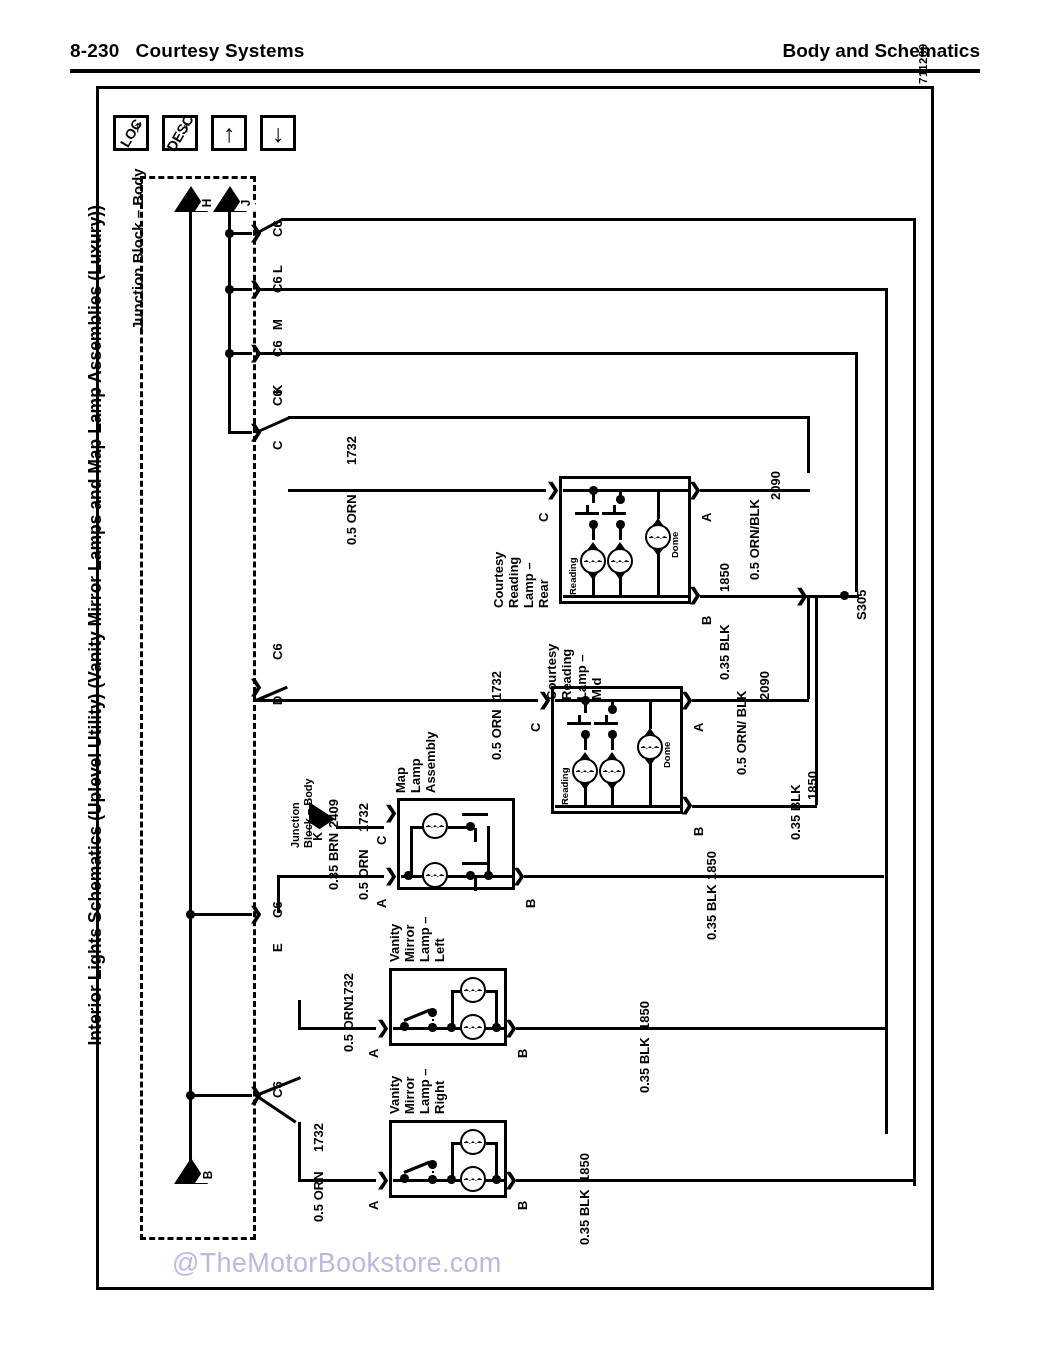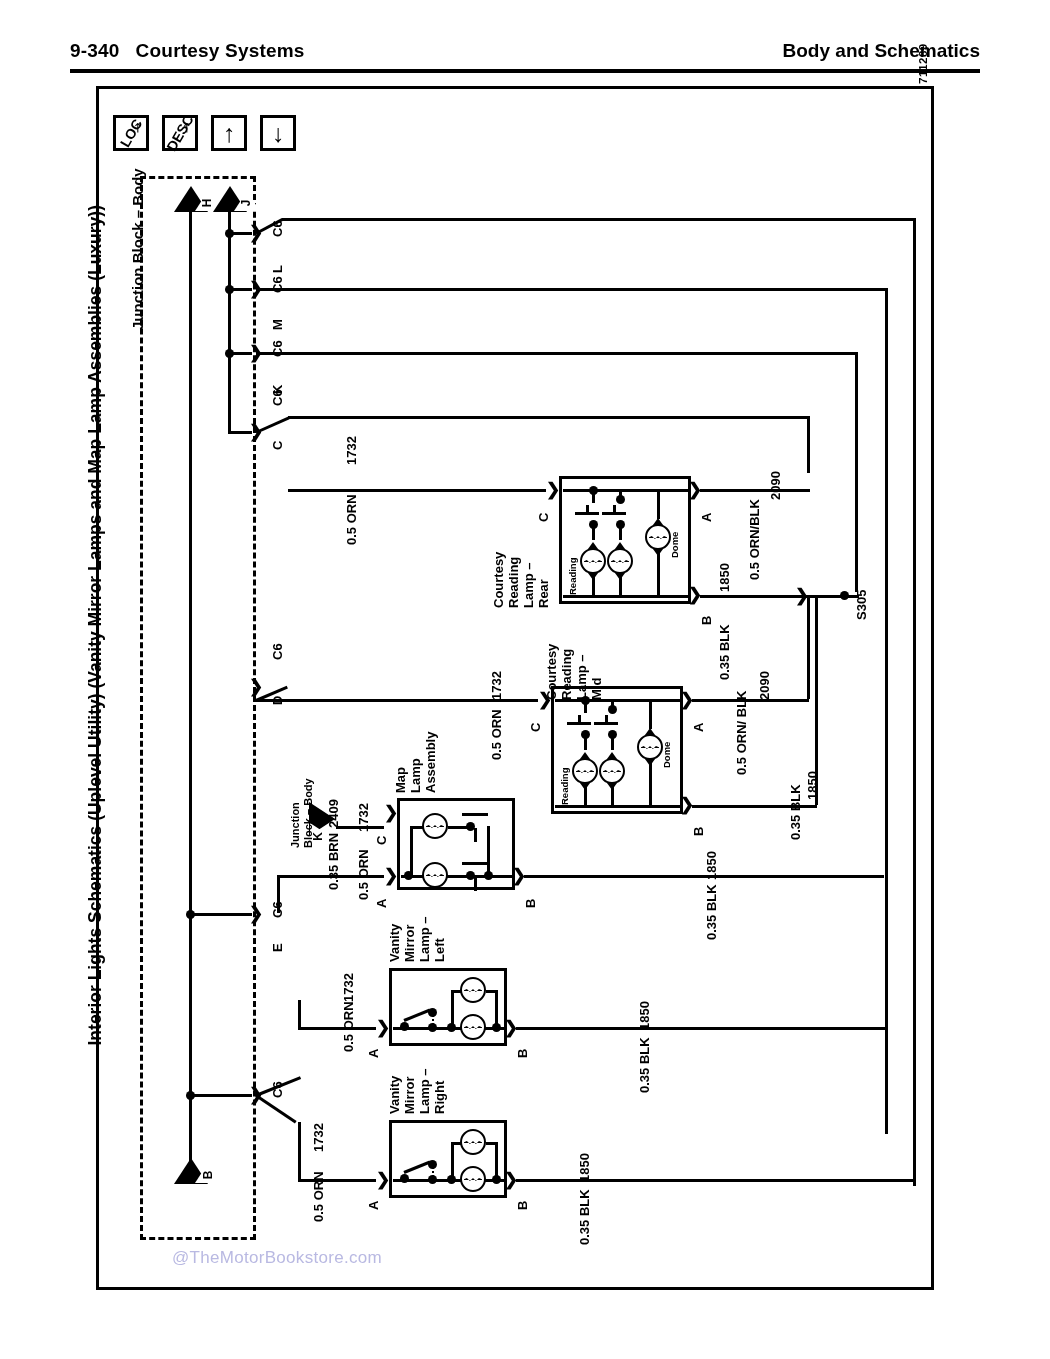--- a/index.html
+++ b/index.html
@@ -61,31 +61,31 @@
 
   
   .lamp{position:absolute;width:26px;height:26px;border:2.5px solid #000;border-radius:50%;box-sizing:border-box;background:#fff;}
   .lamp .fil{position:absolute;left:2px;top:10px;width:18px;height:3px;background:#000;
              clip-path:polygon(0 40%,16% 0,33% 100%,50% 0,66% 100%,83% 0,100% 40%,100% 70%,0 70%);}
   .lamp .ta{position:absolute;left:50%;margin-left:-5px;width:0;height:0;border-left:5px solid transparent;
             border-right:5px solid transparent;}
   .lamp .ta.up{top:-8px;border-bottom:7px solid #000;}
   .lamp .ta.dn{bottom:-8px;border-top:7px solid #000;}
 
-  .watermark{position:absolute;left:172px;top:1248px;font-size:17px;color:#b9b9e2;font-family:"Liberation Sans",sans-serif;letter-spacing:.3px;}
+  .watermark{position:absolute;left:172px;top:1248px;font-size:27px;color:#b9b9e2;font-family:"Liberation Sans",sans-serif;letter-spacing:.3px;}
   .bline{position:absolute;left:96px;top:1287px;width:838px;height:3px;background:#000;}
 </style>
 </head>
 <body>
 
 <div id="root">
 
   <div class="hdr">
     <div class="hdr-left">
-      <span class="hdr-pg">9-340</span><span>Courtesy Systems</span>
+      <span class="hdr-pg">8-230</span><span>Courtesy Systems</span>
     </div>
     <div class="hdr-right">Body and Schematics</div>
     <div class="hdr-rule"></div>
   </div>
 
   <div class="vtitle">Interior Lights Schematics (Uplevel Utility) (Vanity Mirror Lamps and Map Lamp Assemblies (Luxury))</div>
 
   <div class="sheetcode">711289</div>
 
   <div class="frame"></div>

